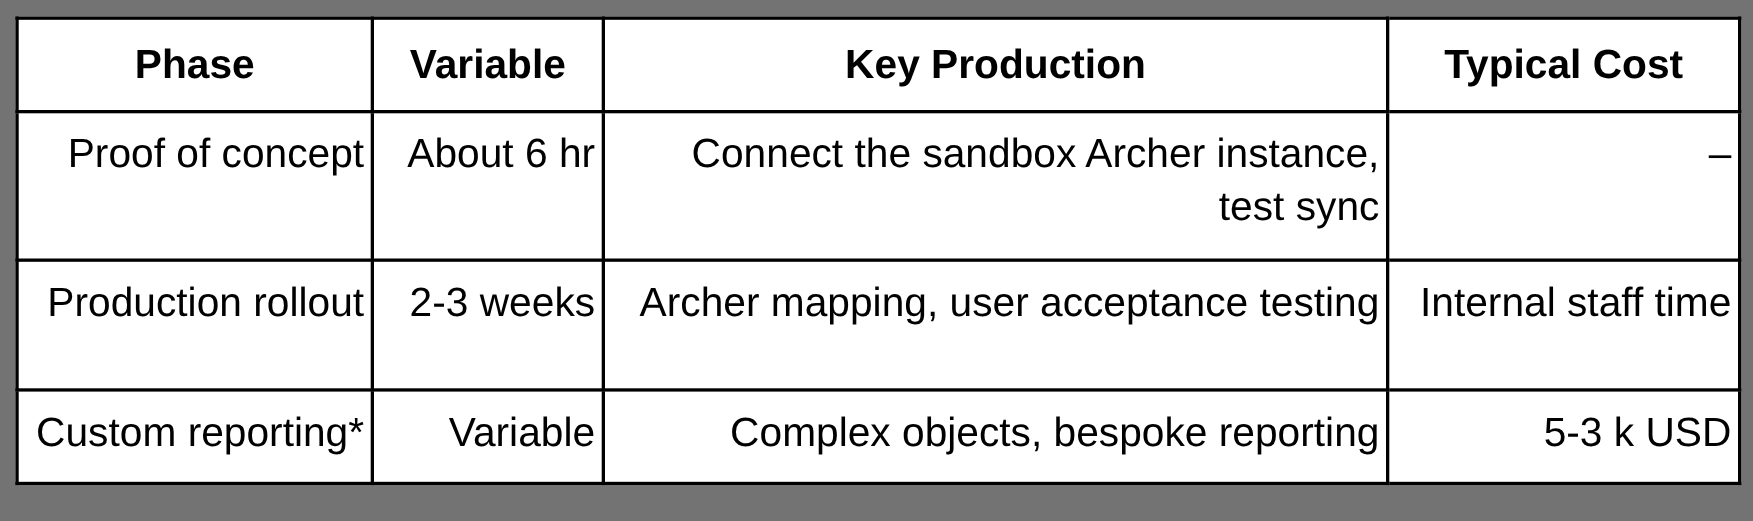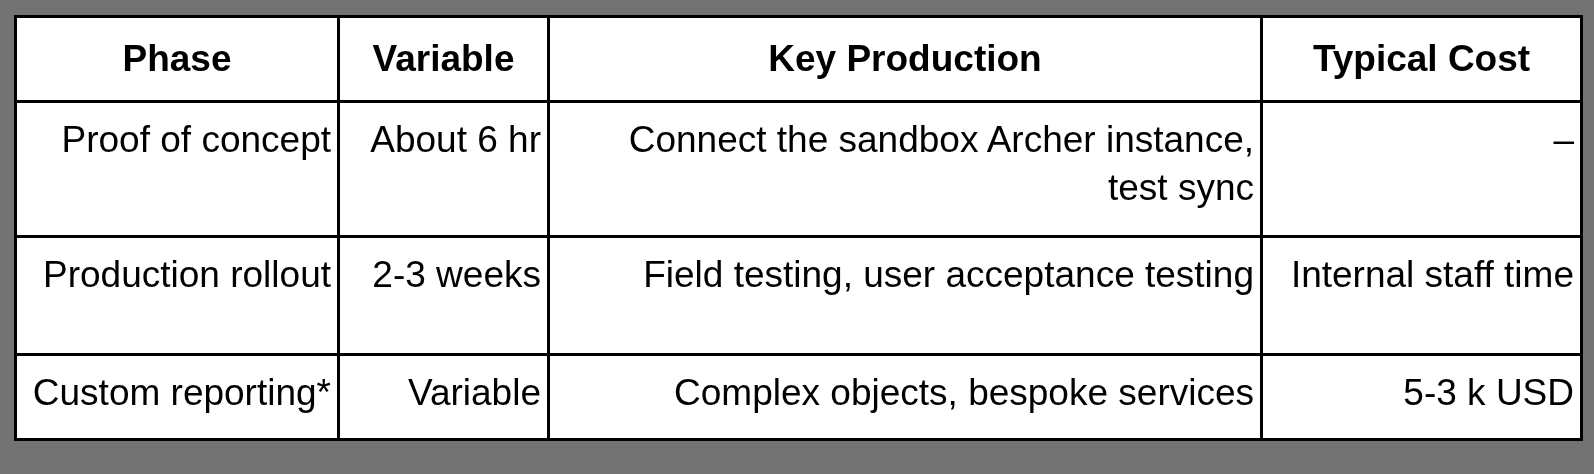--- a/index.html
+++ b/index.html
@@ -76,24 +76,24 @@
       <tr class="row-0">
         <td>Proof of concept</td>
         <td>About 6 hr</td>
         <td>Connect the sandbox Archer instance,
 test sync</td>
         <td>–</td>
       </tr>
       <tr class="row-1">
         <td>Production rollout</td>
         <td>2-3 weeks</td>
-        <td>Field testing, user acceptance testing</td>
+        <td>Archer mapping, user acceptance testing</td>
         <td>Internal staff time</td>
       </tr>
       <tr class="row-2">
         <td>Custom reporting*</td>
         <td>Variable</td>
-        <td>Complex objects, bespoke services</td>
+        <td>Complex objects, bespoke reporting</td>
         <td>5-3 k USD</td>
       </tr>
     </tbody>
   </table>
 </div>
 
 </body></html>

